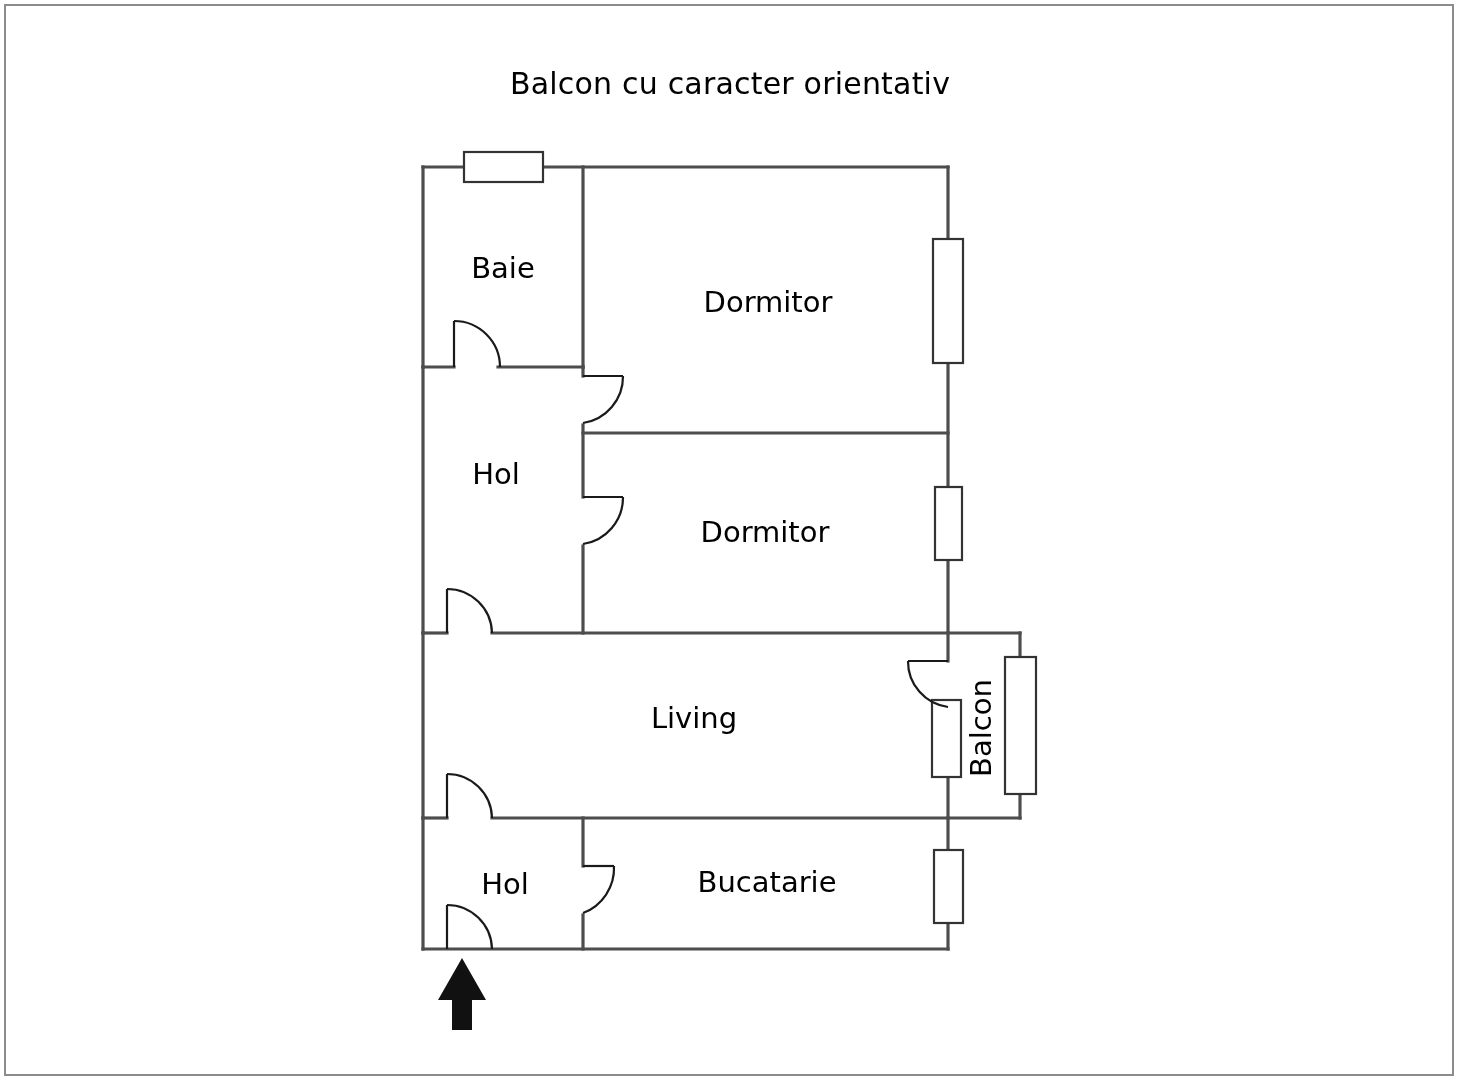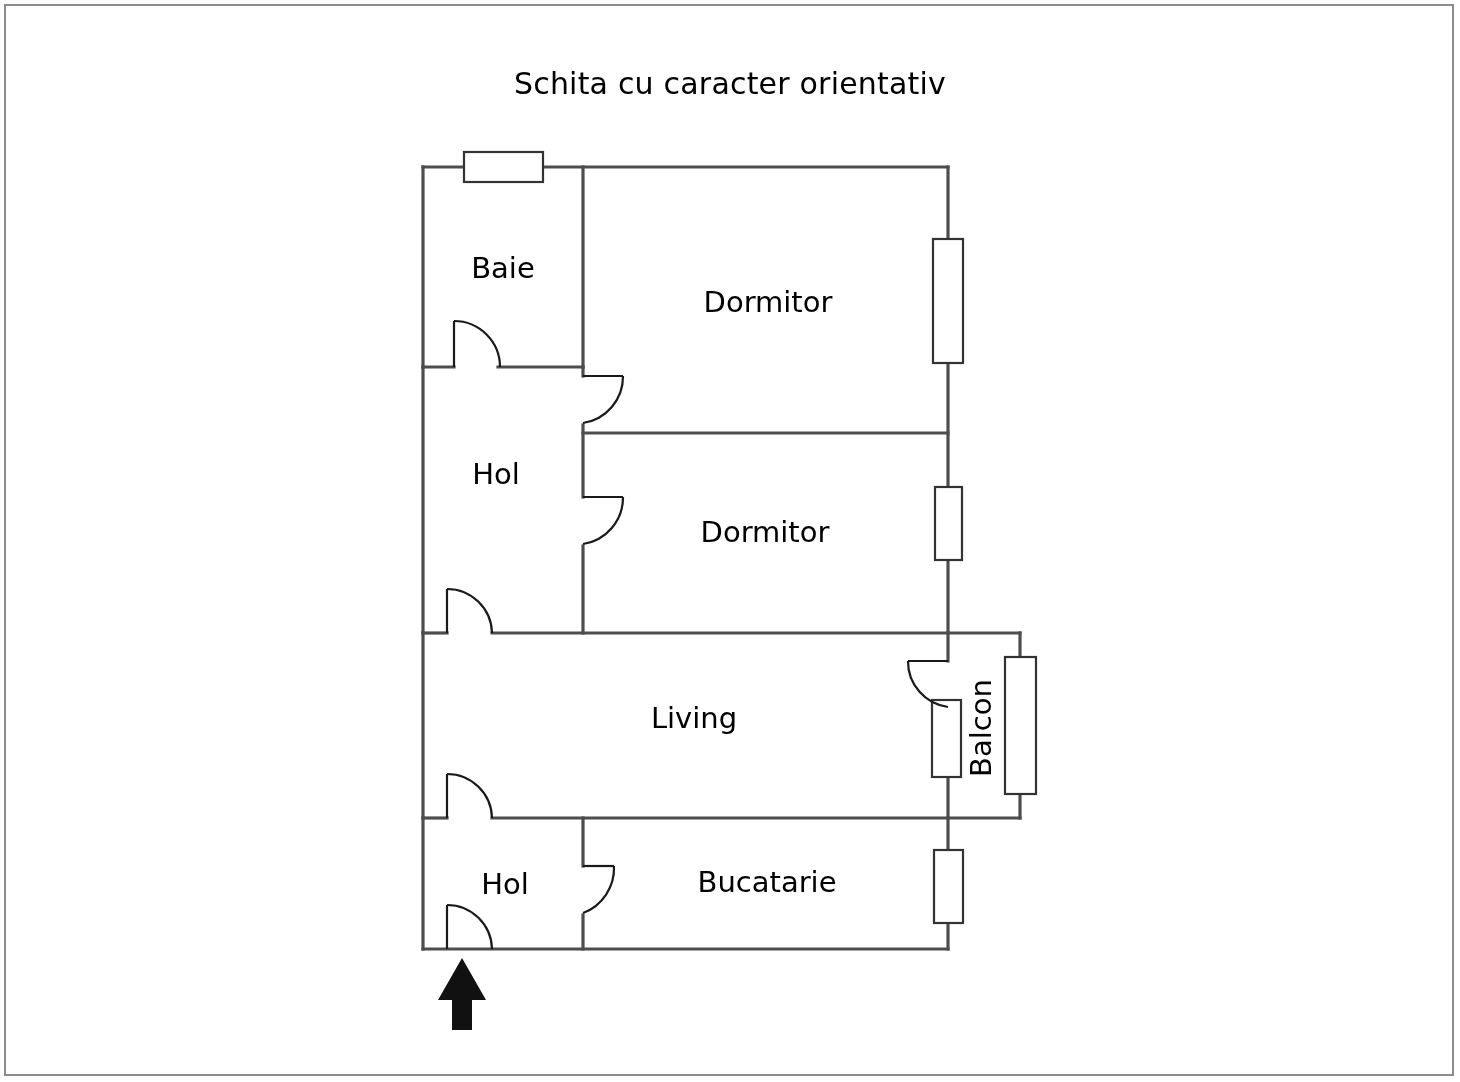--- a/index.html
+++ b/index.html
@@ -67,21 +67,21 @@
     dominant-baseline: middle;
   }
 </style>
 </head>
 <body>
 
 <div id="page">
 
   <div id="page-frame"></div>
 
-  <div id="plan-title">Schita cu caracter orientativ</div>
+  <div id="plan-title">Balcon cu caracter orientativ</div>
 
   <svg id="floorplan-svg" viewBox="0 0 1460 1082" xmlns="http://www.w3.org/2000/svg">
 
     <g fill="none" stroke="#4d4d4d" stroke-width="3.2" stroke-linecap="square">
 
       <path d="M 423 167 L 948 167"></path>
 
       <path d="M 423 167 L 423 367"></path>
       <path d="M 423 367 L 423 633"></path>
       <path d="M 423 633 L 423 818"></path>

